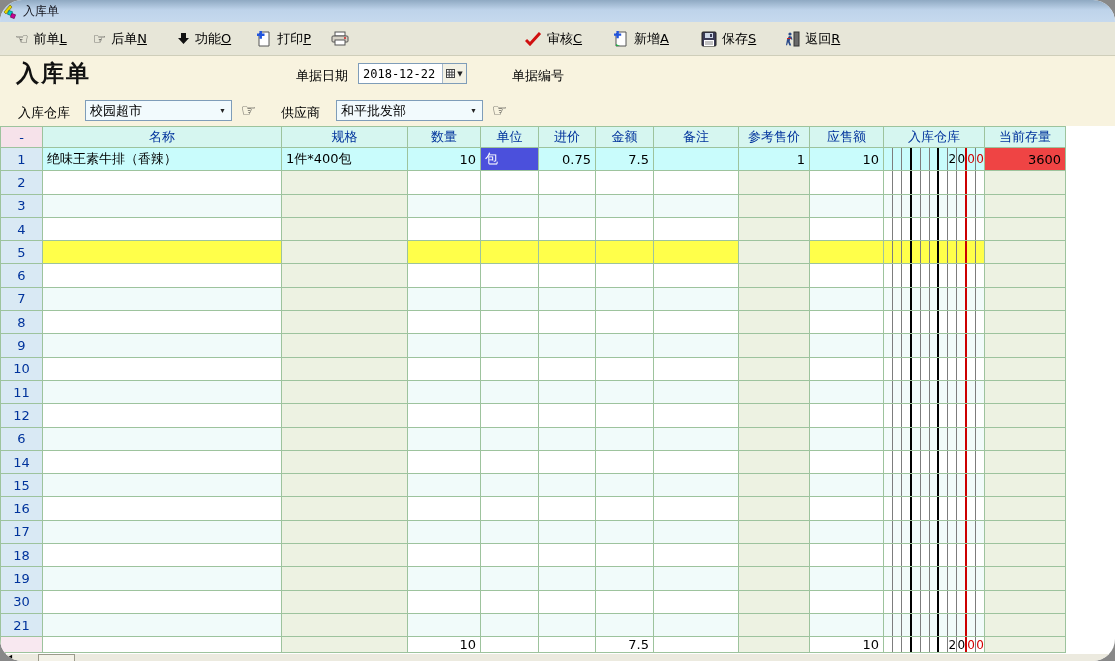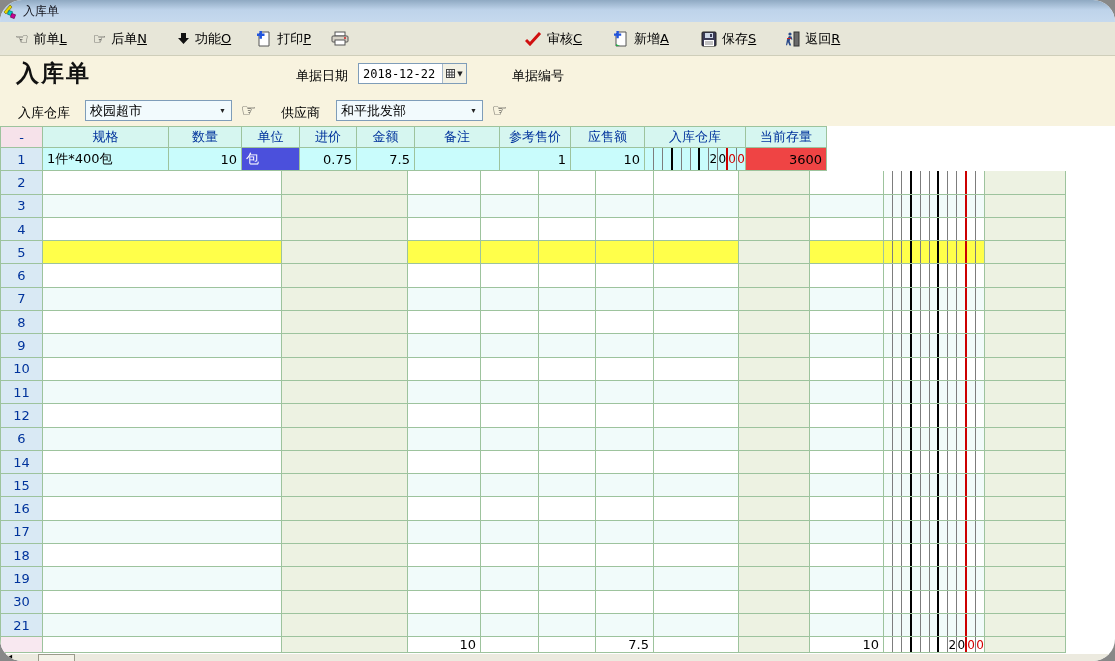--- a/index.html
+++ b/index.html
@@ -218,33 +218,35 @@
     <div class="combo dropdown" style="left:336px; top:44px; width:147px;">
       <span class="val">和平批发部</span>
       <span class="arrowbox">▼</span>
     </div>
     <span class="handbtn" style="left:492px; top:44px;">☞</span>
   </div>
 
   <div class="gridtable" id="gridtable">
       <div class="trow header">
         <div class="cell first" style="width: 43px; height: 22px; background: rgb(246, 226, 234);">-</div>
+        <div class="cell" style="width: 239px; height: 22px; background: rgb(214, 246, 240);">名称</div>
         <div class="cell" style="width: 126px; height: 22px; background: rgb(214, 246, 240);">规格</div>
         <div class="cell" style="width: 73px; height: 22px; background: rgb(214, 246, 240);">数量</div>
         <div class="cell" style="width: 58px; height: 22px; background: rgb(214, 246, 240);">单位</div>
         <div class="cell" style="width: 57px; height: 22px; background: rgb(214, 246, 240);">进价</div>
         <div class="cell" style="width: 58px; height: 22px; background: rgb(214, 246, 240);">金额</div>
         <div class="cell" style="width: 85px; height: 22px; background: rgb(214, 246, 240);">备注</div>
         <div class="cell" style="width: 71px; height: 22px; background: rgb(214, 246, 240);">参考售价</div>
         <div class="cell" style="width: 74px; height: 22px; background: rgb(214, 246, 240);">应售额</div>
         <div class="cell" style="width: 101px; height: 22px; background: rgb(214, 246, 240);">入库仓库</div>
         <div class="cell" style="width: 81px; height: 22px; background: rgb(214, 246, 240);">当前存量</div>
       </div>
       <div class="trow">
         <div class="cell first rownum" style="width: 43px; height: 23.3px; background: rgb(217, 233, 244);">1</div>
+        <div class="cell al" style="width: 239px; height: 23.3px; background: rgb(201, 252, 252);">绝味王素牛排（香辣）</div>
         <div class="cell al" style="width: 126px; height: 23.3px; background: rgb(201, 252, 252);">1件*400包</div>
         <div class="cell ar" style="width: 73px; height: 23.3px; background: rgb(201, 252, 252);">10</div>
         <div class="cell al selcell" style="width: 58px; height: 23.3px; background: rgb(75, 80, 220);">包</div>
         <div class="cell ar" style="width: 57px; height: 23.3px; background: rgb(201, 252, 252);">0.75</div>
         <div class="cell ar" style="width: 58px; height: 23.3px; background: rgb(201, 252, 252);">7.5</div>
         <div class="cell al" style="width: 85px; height: 23.3px; background: rgb(201, 252, 252);"></div>
         <div class="cell ar" style="width: 71px; height: 23.3px; background: rgb(201, 252, 252);">1</div>
         <div class="cell ar" style="width: 74px; height: 23.3px; background: rgb(201, 252, 252);">10</div>
         <div class="cell dgridcell" style="width: 101px; height: 23.3px; background: rgb(201, 252, 252);">
           <div class="dgrid">

